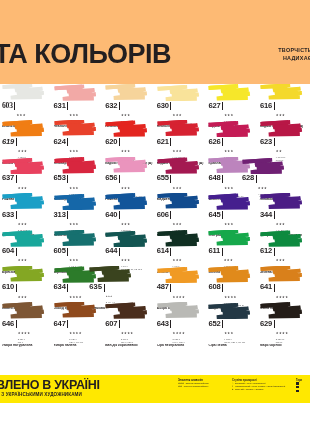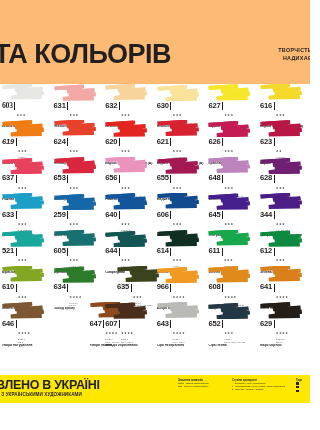--- a/index.html
+++ b/index.html
@@ -338,21 +338,21 @@
           </div>
           <div class="meta">
             <div class="codeline">
               <span class="code">648</span>
               <span class="bar"></span>
               <span class="specs"><span class="stars">★★★</span><div class="tiny">● PV 23</div><div class="tiny">PW 6, PV 23, PV 19</div></span>
             </div>
             <div class="nm">Фіолетова світла</div>
           </div>
         </div>
-        <div class="cell" style="left: 258px; text-align: center;">
+        <div class="cell" style="left: 240px; text-align: center;">
           <div class="sw">
             <svg viewBox="0 0 100 40" preserveAspectRatio="none">
               <path d="M6,11 L64,7 L30,19 L92,15 L34,28 L95,25 L20,36 L86,35" fill="none" stroke="#6f2073" stroke-width="9.2" stroke-linecap="square" stroke-linejoin="miter"></path>
               <path d="M6,11 L64,7" fill="none" stroke="#6f2073" stroke-width="9.2" stroke-linecap="square"></path>
             </svg>
           </div>
           <div class="meta">
             <div class="codeline">
               <span class="code">628</span>
               <span class="bar"></span>
@@ -381,21 +381,21 @@
         </div>
         <div class="cell" style="left: 51.6px;">
           <div class="sw">
             <svg viewBox="0 0 100 40" preserveAspectRatio="none">
               <path d="M6,11 L64,7 L30,19 L92,15 L34,28 L95,25 L20,36 L86,35" fill="none" stroke="#1567a8" stroke-width="9.2" stroke-linecap="square" stroke-linejoin="miter"></path>
               <path d="M6,11 L64,7" fill="none" stroke="#1567a8" stroke-width="9.2" stroke-linecap="square"></path>
             </svg>
           </div>
           <div class="meta">
             <div class="codeline">
-              <span class="code">259</span>
+              <span class="code">313</span>
               <span class="bar"></span>
               <span class="specs"><span class="stars">★★★</span><div class="tiny">◐ PB 28</div><div class="tiny">PB 28, PB 15:3</div></span>
             </div>
             <div class="nm">Кобальт синій (А)</div>
           </div>
         </div>
         <div class="cell" style="left: 103.2px;">
           <div class="sw">
             <svg viewBox="0 0 100 40" preserveAspectRatio="none">
               <path d="M6,9 L64,5 L30,17 L92,13 L34,26 L95,23 L20,34 L86,33" fill="none" stroke="#12559a" stroke-width="9.2" stroke-linecap="square" stroke-linejoin="miter"></path>
@@ -463,21 +463,21 @@
       <div class="row">
         <div class="cell" style="left: 0px;">
           <div class="sw">
             <svg viewBox="0 0 100 40" preserveAspectRatio="none">
               <path d="M6,10 L64,6 L30,18 L92,14 L34,27 L95,24 L20,35 L86,34" fill="none" stroke="#18a79b" stroke-width="9.2" stroke-linecap="square" stroke-linejoin="miter"></path>
               <path d="M6,10 L64,6" fill="none" stroke="#18a79b" stroke-width="9.2" stroke-linecap="square"></path>
             </svg>
           </div>
           <div class="meta">
             <div class="codeline">
-              <span class="code">521</span>
+              <span class="code">604</span>
               <span class="bar"></span>
               <span class="specs"><span class="stars">★★★</span><div class="tiny">● PG 7</div><div class="tiny">PG 7, PB 15:3, PW 6</div></span>
             </div>
             <div class="nm">Бірюзова зелена</div>
           </div>
         </div>
         <div class="cell" style="left: 51.6px;">
           <div class="sw">
             <svg viewBox="0 0 100 40" preserveAspectRatio="none">
               <path d="M6,8 L64,4 L30,16 L92,12 L34,25 L95,22 L20,33 L86,32" fill="none" stroke="#16706f" stroke-width="9.2" stroke-linecap="square" stroke-linejoin="miter"></path>
@@ -584,21 +584,21 @@
           </div>
           <div class="meta">
             <div class="codeline">
               <span class="code">634</span>
               <span class="bar"></span>
               <span class="specs"><span class="stars">★★★★</span><div class="tiny">● PG 17</div><div class="tiny">PG 17</div></span>
             </div>
             <div class="nm">Оксид хрому</div>
           </div>
         </div>
-        <div class="cell" style="left: 115px;">
+        <div class="cell" style="left: 87px; font-family: Liberation Mono, monospace;">
           <div class="sw">
             <svg viewBox="0 0 100 40" preserveAspectRatio="none">
               <path d="M6,8 L64,4 L30,16 L92,12 L34,25 L95,22 L20,33 L86,32" fill="none" stroke="#3a431e" stroke-width="9.2" stroke-linecap="square" stroke-linejoin="miter"></path>
               <path d="M6,8 L64,4" fill="none" stroke="#3a431e" stroke-width="9.2" stroke-linecap="square"></path>
             </svg>
           </div>
           <div class="meta">
             <div class="codeline">
               <span class="code">635</span>
               <span class="bar"></span>
@@ -609,21 +609,21 @@
         </div>
         <div class="cell" style="left: 154.8px;">
           <div class="sw">
             <svg viewBox="0 0 100 40" preserveAspectRatio="none">
               <path d="M6,11 L64,7 L30,19 L92,15 L34,28 L95,25 L20,36 L86,35" fill="none" stroke="#f09a24" stroke-width="9.2" stroke-linecap="square" stroke-linejoin="miter"></path>
               <path d="M6,11 L64,7" fill="none" stroke="#f09a24" stroke-width="9.2" stroke-linecap="square"></path>
             </svg>
           </div>
           <div class="meta">
             <div class="codeline">
-              <span class="code">966</span>
+              <span class="code">487</span>
               <span class="bar"></span>
               <span class="specs"><span class="stars">★★★★</span><div class="tiny">● PY 42</div><div class="tiny">PY 42, PY 83</div></span>
             </div>
             <div class="nm">Вохра світла</div>
           </div>
         </div>
         <div class="cell" style="left: 206.4px;">
           <div class="sw">
             <svg viewBox="0 0 100 40" preserveAspectRatio="none">
               <path d="M6,9 L64,5 L30,17 L92,13 L34,26 L95,23 L20,34 L86,33" fill="none" stroke="#e08a1b" stroke-width="9.2" stroke-linecap="square" stroke-linejoin="miter"></path>
@@ -666,21 +666,21 @@
           </div>
           <div class="meta">
             <div class="codeline">
               <span class="code">646</span>
               <span class="bar"></span>
               <span class="specs"><span class="stars">★★★★</span><div class="tiny">● PBr 7</div><div class="tiny">PBr 7</div></span>
             </div>
             <div class="nm">Умбра натуральна</div>
           </div>
         </div>
-        <div class="cell" style="left: 51.6px; margin-left: 36px;">
+        <div class="cell" style="left: 51.6px;">
           <div class="sw">
             <svg viewBox="0 0 100 40" preserveAspectRatio="none">
               <path d="M6,7 L64,3 L30,15 L92,11 L34,24 L95,21 L20,32 L86,31" fill="none" stroke="#8f4a1d" stroke-width="9.2" stroke-linecap="square" stroke-linejoin="miter"></path>
               <path d="M6,7 L64,3" fill="none" stroke="#8f4a1d" stroke-width="9.2" stroke-linecap="square"></path>
             </svg>
           </div>
           <div class="meta">
             <div class="codeline">
               <span class="code">647</span>
               <span class="bar"></span>

